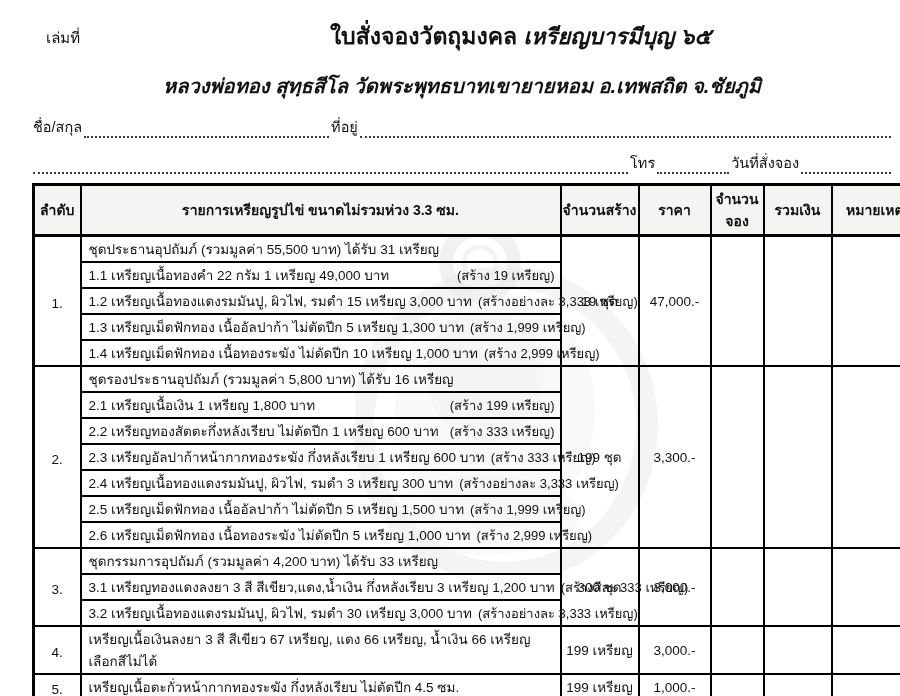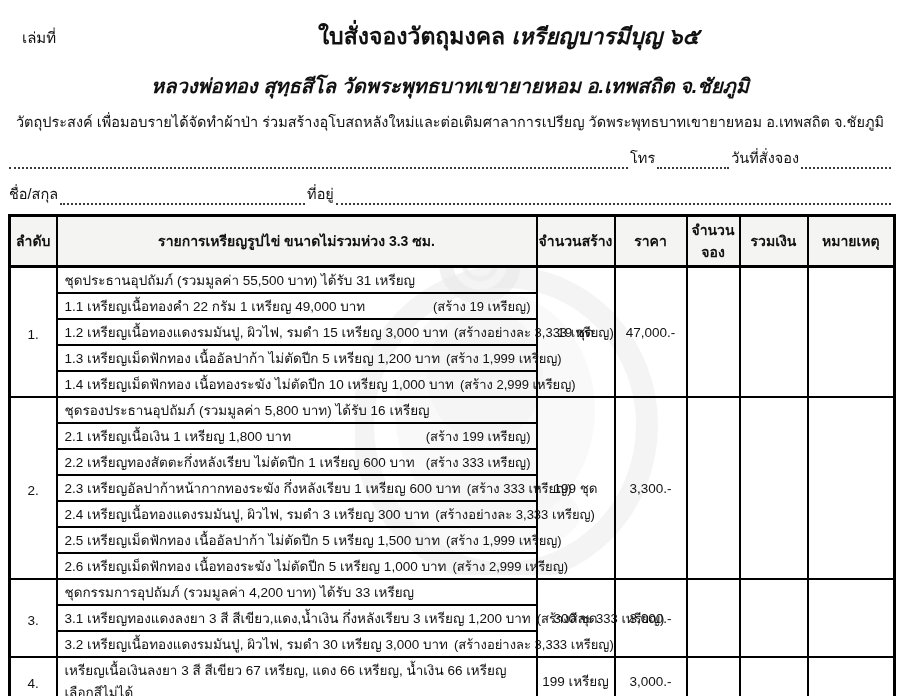--- a/index.html
+++ b/index.html
@@ -1,20 +1,21 @@
 <!DOCTYPE html>
 <html><head>
 <meta charset="utf-8">
 <style>
   * { margin:0; padding:0; box-sizing:border-box; }
   html,body { background:#ffffff; }
   .page {
     position:relative; width:900px; height:696px; overflow:hidden;
     background:#ffffff; color:#111111;
     font-family:"Liberation Sans", sans-serif;
+    padding-left:24px;
   }
   
   .top-row { display:flex; align-items:flex-start; padding:18px 10px 0 22px; }
   .corner-label { font-size:15px; padding-top:8px; }
   .corner-left { width:105px; }
   .corner-right { width:148px; padding-left:10px; }
   .doc-title { flex:1; text-align:center; font-size:23px; font-weight:bold; white-space:nowrap; }
   .doc-title .edition { font-style:italic; font-weight:bold; font-size:22px; }
   .subtitle { text-align:center; font-size:20px; font-weight:bold; font-style:italic; margin-top:16px; }
   .purpose { text-align:center; font-size:14.5px; margin-top:8px; padding:0 6px; white-space:nowrap; }
@@ -73,35 +74,34 @@
   <div class="top-row">
     <span class="corner-label corner-left">เล่มที่</span>
     <div class="doc-title">
       <span>ใบสั่งจองวัตถุมงคล</span>
       <span class="edition">เหรียญบารมีบุญ ๖๕</span>
     </div>
   </div>
 
   <div class="subtitle">หลวงพ่อทอง สุทฺธสีโล วัดพระพุทธบาทเขายายหอม อ.เทพสถิต จ.ชัยภูมิ</div>
 
-  <div class="purpose">วัตถุประสงค์ เพื่อมอบรายได้จัดทำผ้าป่า ร่วมสร้างอุโบสถหลังใหม่และต่อเติมศาลาการเปรียญ วัดพระพุทธบาทเขายายหอม อ.เทพสถิต จ.ชัยภูมิ</div>
+
+  <div class="fill-line">
+    <span class="fill-label">ชื่อ/สกุล</span>
+    <span class="dots" style="flex:0 0 245px;"></span>
+    <span class="fill-label">ที่อยู่</span>
+    <span class="dots"></span>
+  </div>
 
   <div class="fill-line">
     <span class="dots"></span>
     <span class="fill-label">โทร</span>
     <span class="dots mid"></span>
     <span class="fill-label">วันที่สั่งจอง</span>
     <span class="dots small"></span>
-  </div>
-
-  <div class="fill-line">
-    <span class="fill-label">ชื่อ/สกุล</span>
-    <span class="dots" style="flex:0 0 245px;"></span>
-    <span class="fill-label">ที่อยู่</span>
-    <span class="dots"></span>
   </div>
 
   <table class="order">
     <colgroup>
       <col class="w-no">
         <col class="w-item">
         <col class="w-qty">
         <col class="w-price">
       <col class="w-ord">
         <col class="w-tot">
@@ -140,21 +140,21 @@
           <td class="c-item">
             <div class="sub">
               <span class="t">1.2 เหรียญเนื้อทองแดงรมมันปู, ผิวไฟ, รมดำ 15 เหรียญ 3,000 บาท</span>
               <span class="n">(สร้างอย่างละ 3,333 เหรียญ)</span>
             </div>
           </td>
         </tr>
         <tr>
           <td class="c-item">
             <div class="sub">
-              <span class="t">1.3 เหรียญเม็ดฟักทอง เนื้ออัลปาก้า ไม่ตัดปีก 5 เหรียญ 1,200 บาท</span>
+              <span class="t">1.3 เหรียญเม็ดฟักทอง เนื้ออัลปาก้า ไม่ตัดปีก 5 เหรียญ 1,300 บาท</span>
               <span class="n">(สร้าง 1,999 เหรียญ)</span>
             </div>
           </td>
         </tr>
         <tr>
           <td class="c-item">
             <div class="sub">
               <span class="t">1.4 เหรียญเม็ดฟักทอง เนื้อทองระฆัง ไม่ตัดปีก 10 เหรียญ 1,000 บาท</span>
               <span class="n">(สร้าง 2,999 เหรียญ)</span>
             </div>

